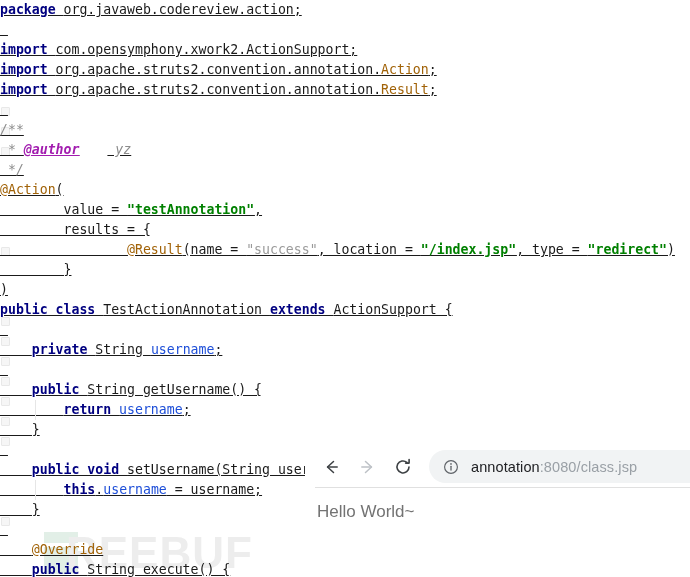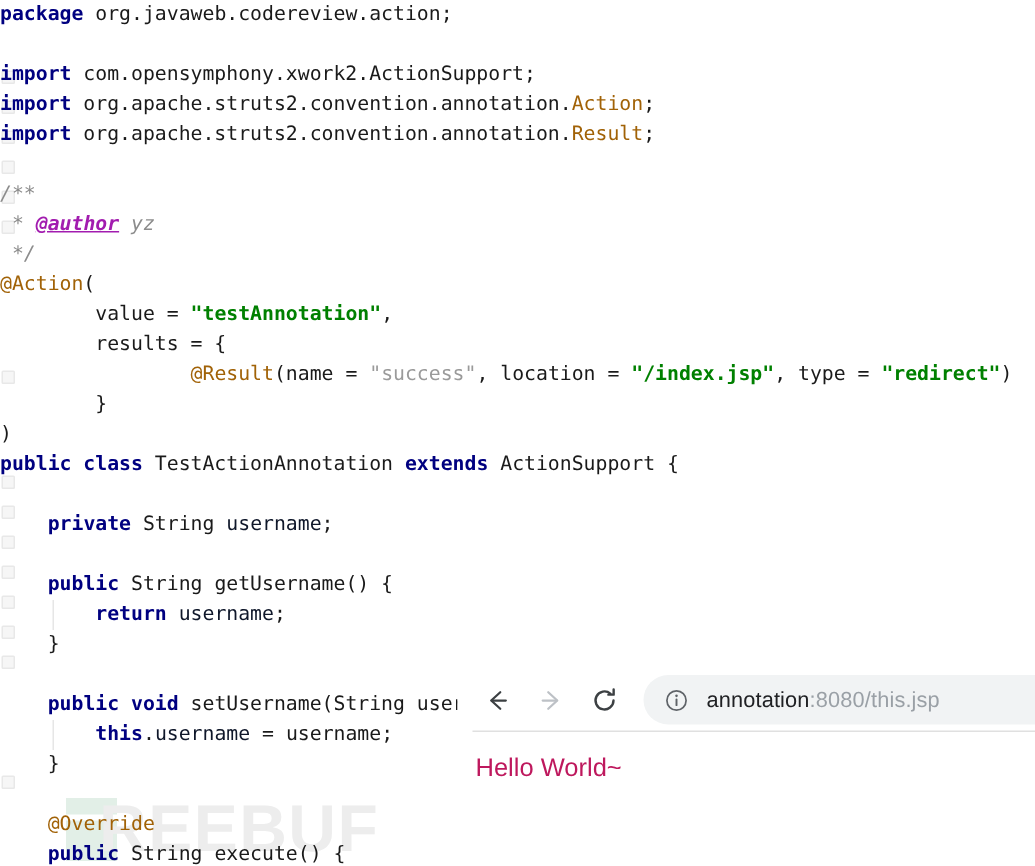--- a/index.html
+++ b/index.html
@@ -87,41 +87,42 @@
     font-family: "DejaVu Sans Mono", monospace;
     font-size: 13.2px;
     line-height: 20px;
     color: #1a1a1a;
     white-space: pre;
   }
   #code .ln {
     height: 20px;
     white-space: pre;
     position: relative;
+    text-decoration: underline;
   }
   
   #code .ln.guide::before {
     content: "";
     position: absolute;
     left: 35px;
     top: 0;
     bottom: 0;
     width: 1px;
     background: #e6e6e6;
   }
 
   
   .kw   { color: #000080; font-weight: bold; }
   .str  { color: #008000; font-weight: bold; }
   .strd { color: #9a9a9a; }                       
   .ann  { color: #a16207; }
-  .fld  { color: #0f172a; margin-top: 15px; }
+  .fld  { color: #1d4ed8; margin-top: 15px; }
   .cmt  { color: #8c8c8c; font-style: italic; }
   .cmtt { color: #a21caf; font-style: italic; font-weight: bold; text-decoration: underline; }
-  .cmti { color: #8c8c8c; font-style: italic; }
+  .cmti { color: #8c8c8c; font-style: italic; margin-left: 28px; }
   .pln  { color: #1a1a1a; }
 
   
   #browser {
     position: absolute;
     left: 305px;
     top: 446px;
     width: 385px;
     height: 131px;
     background: #ffffff;
@@ -189,21 +190,21 @@
     top: 42px;
     right: 0;
     bottom: 0;
     background: #ffffff;
   }
   #browser .page-text {
     position: absolute;
     left: 12px;
     top: 14px;
     font-size: 17px;
-    color: #be185d;
+    color: #737373;
     font-family: "Liberation Sans", sans-serif;
     white-space: nowrap;
   }
 </style>
 </head>
 <body>
 
 <div id="root">
 
   <div id="watermark">
@@ -258,21 +259,21 @@
           <path d="M16.1 2.6 V6.1 H12.6" fill="none" stroke="#3c4043" stroke-width="1.6" stroke-linecap="round" stroke-linejoin="round"></path>
         </svg>
       </div>
 
       <div class="omnibox">
         <svg class="info-icon" viewBox="0 0 16 16">
           <circle cx="8" cy="8" r="6.4" fill="none" stroke="#5f6368" stroke-width="1.15"></circle>
           <circle cx="8" cy="4.9" r="0.85" fill="#5f6368"></circle>
           <rect x="7.35" y="6.7" width="1.3" height="5" rx="0.6" fill="#5f6368"></rect>
         </svg>
-        <span class="url"><span>annotation</span><span class="dim">:8080/this.jsp</span></span>
+        <span class="url"><span>annotation</span><span class="dim">:8080/class.jsp</span></span>
       </div>
 
       <div class="sep"></div>
     </div>
 
     <div class="viewport">
       <div class="page-text">Hello World~</div>
     </div>
   </div>
 

